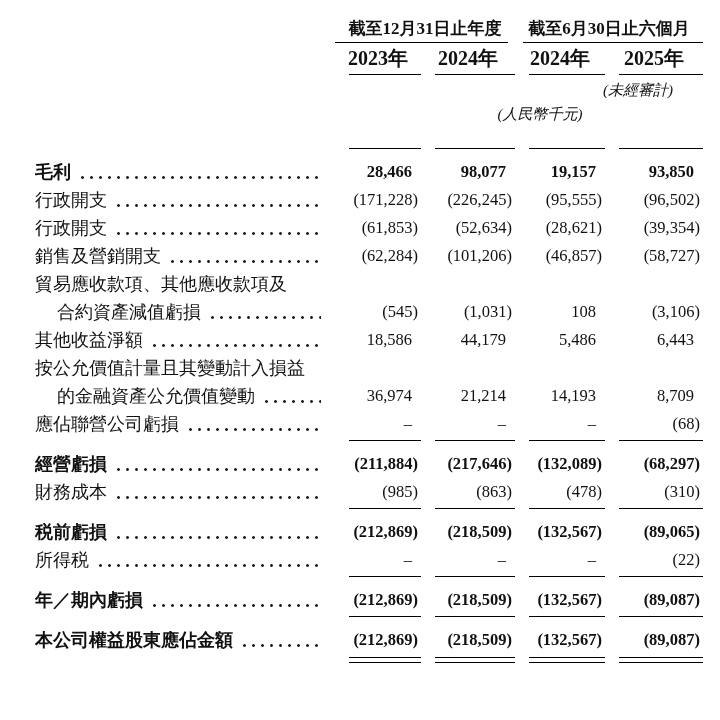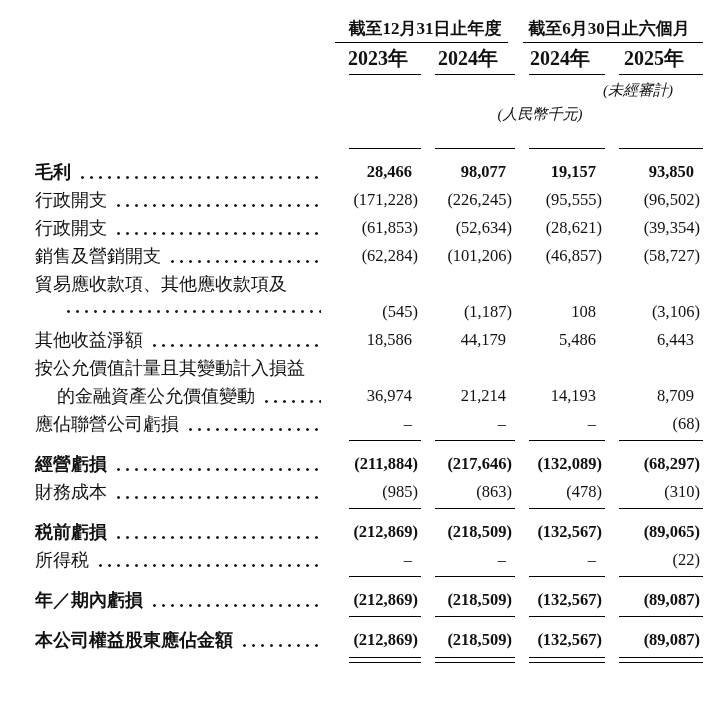--- a/index.html
+++ b/index.html
@@ -155,24 +155,25 @@
   </div>
 
   <div class="grid row">
     <div class="lab lab-wide">
         <span>貿易應收款項、其他應收款項及</span>
       </div>
   </div>
 
   <div class="grid row">
     <div class="lab indent">
+        <span>合約資產減值虧損</span>
         <span class="leader"></span>
       </div>
     <div class="num paren">(545)</div>
-    <div class="num paren">(1,187)</div>
+    <div class="num paren">(1,031)</div>
     <div class="num">108</div>
     <div class="num paren">(3,106)</div>
   </div>
 
   <div class="grid row">
     <div class="lab">
         <span>其他收益淨額</span>
         <span class="leader"></span>
       </div>
     <div class="num">18,586</div>

